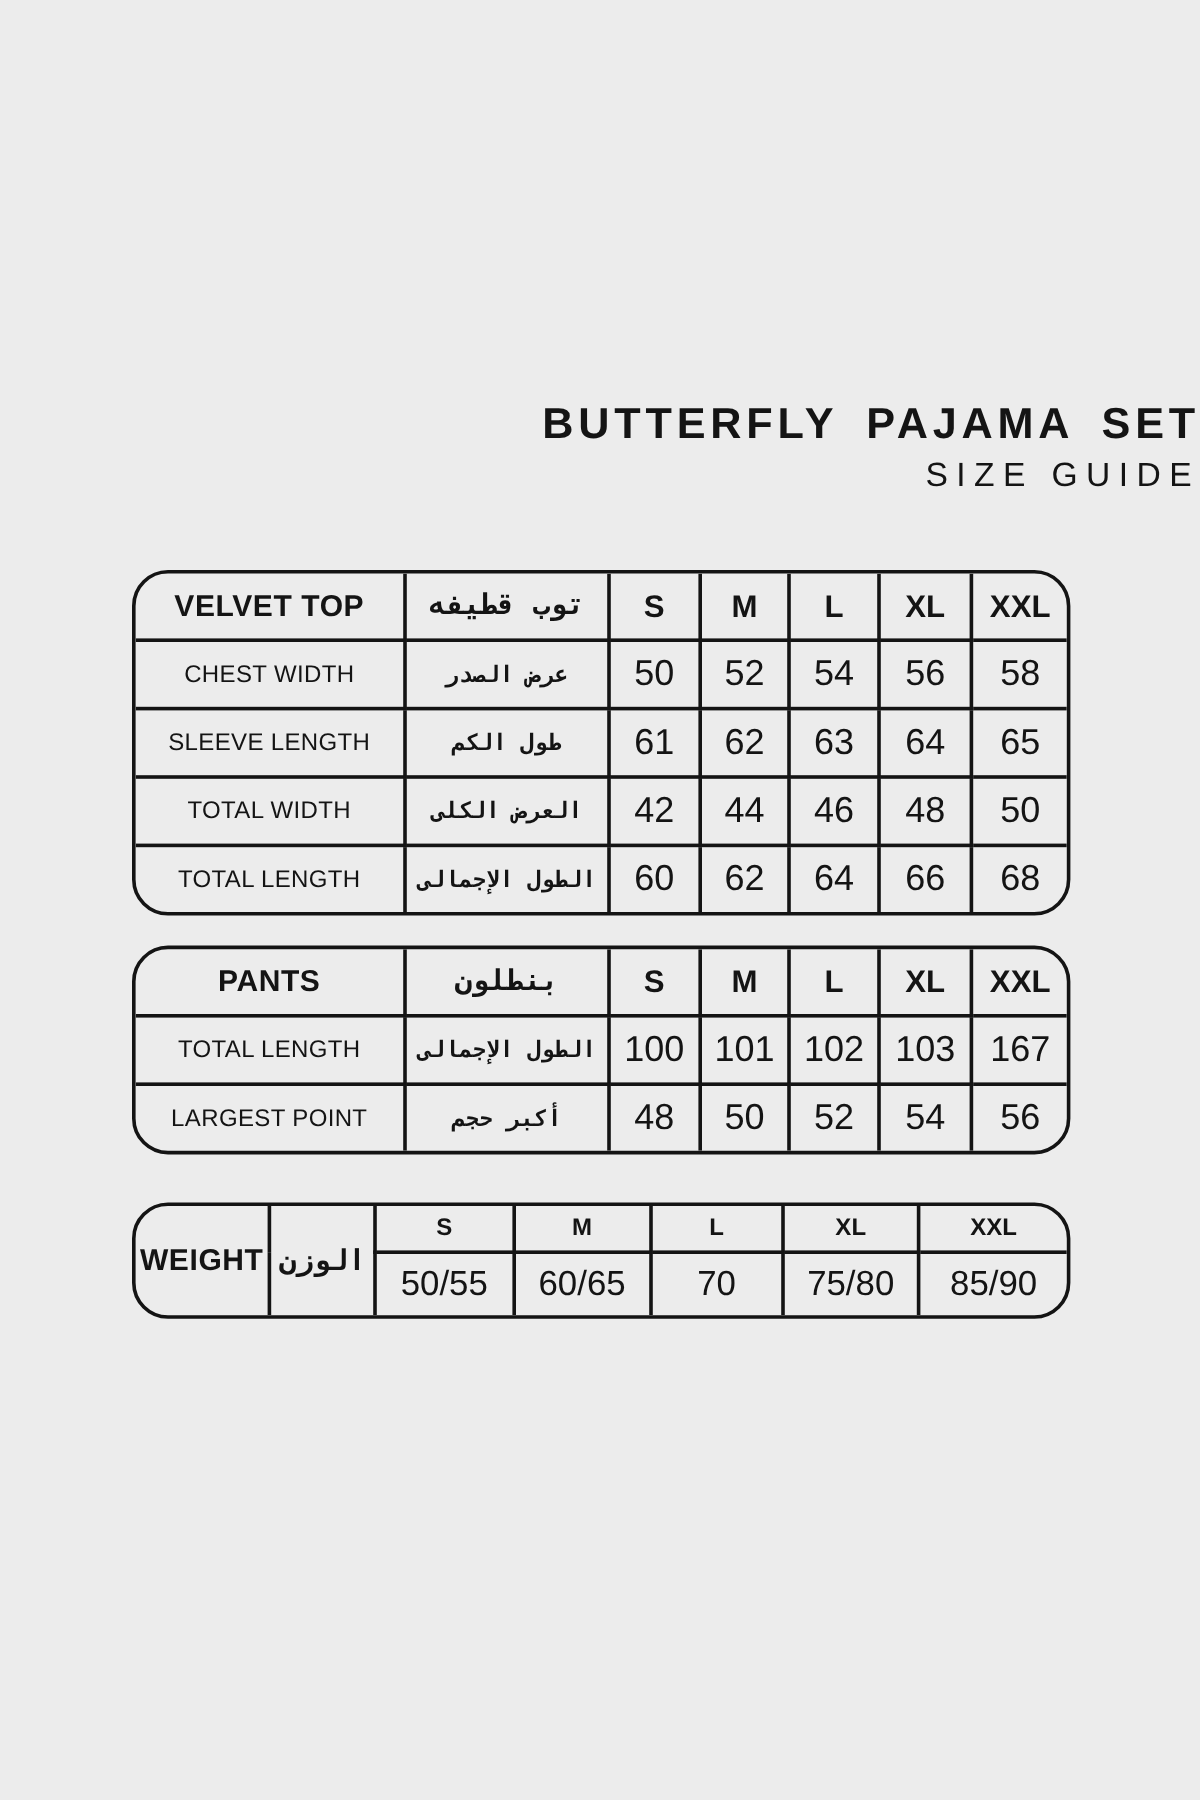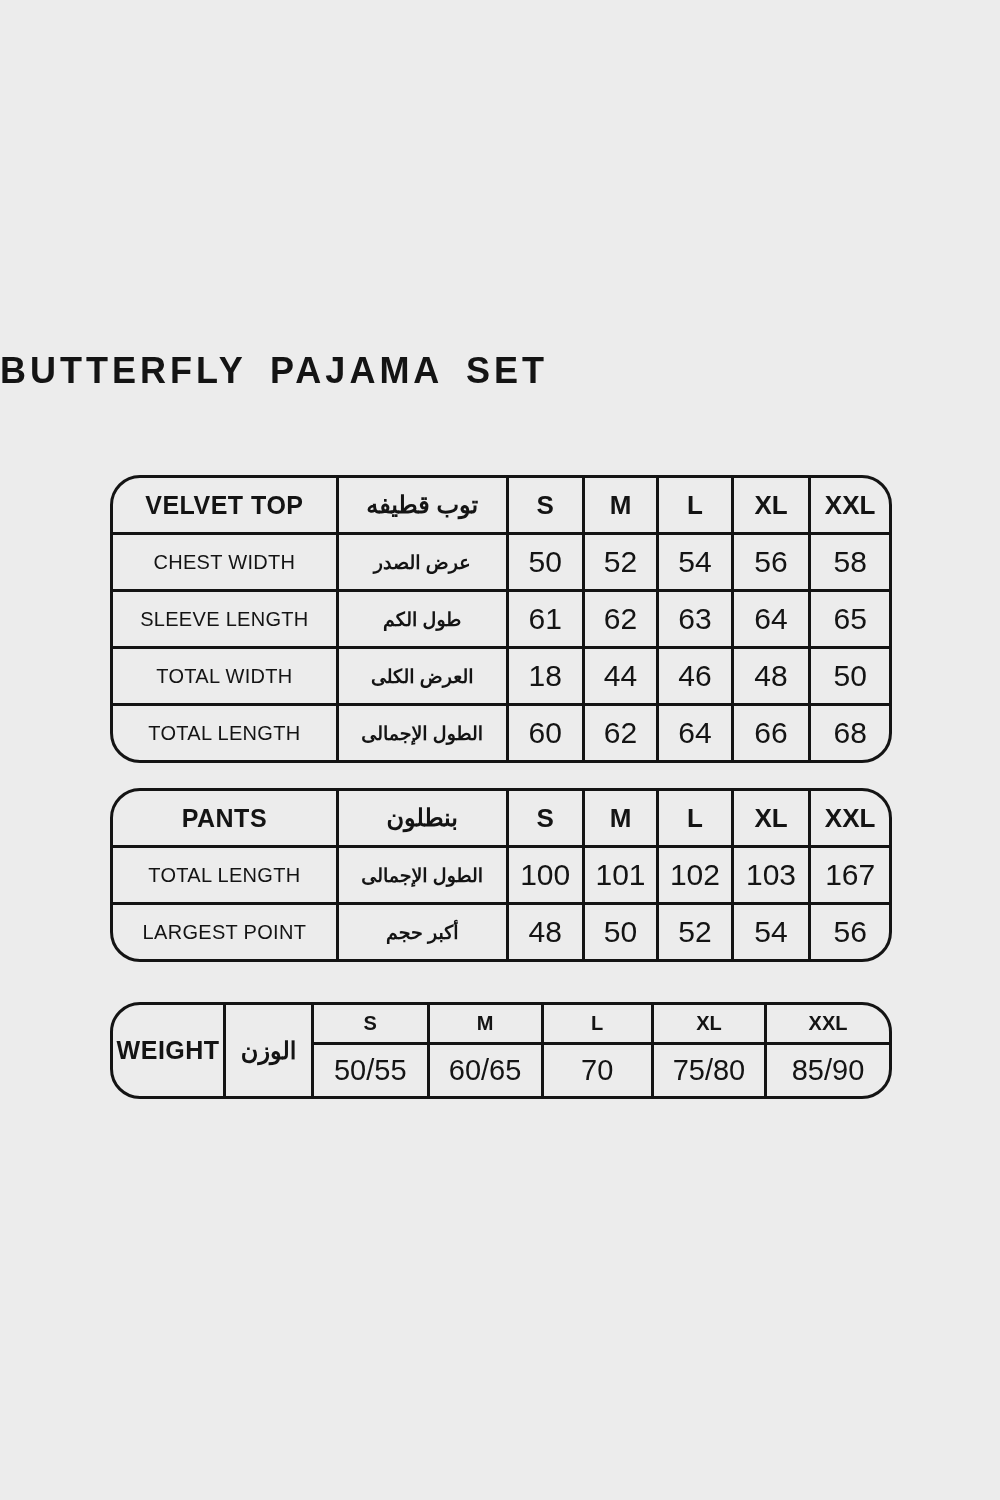--- a/index.html
+++ b/index.html
@@ -9,22 +9,22 @@
     font-family: "Liberation Sans", sans-serif;
     color: #141414;
   }
   .canvas {
     position: relative;
     width: 1000px; height: 1500px;
     overflow: hidden;
   }
   .title-block {
     position: absolute;
-    top: 350px; left: 0; right: 0;
-    text-align: left;
+    top: 332px; left: 0; right: 0;
+    text-align: right;
   }
   .main-title {
     font-size: 36px;
     font-weight: bold;
     letter-spacing: 4px;
     word-spacing: 10px;
     margin: 0;
   }
   .sub-title {
     font-size: 28px;
@@ -58,39 +58,40 @@
     overflow: hidden;
   }
   .tbl td.bR { border-right-width: 3px; }
   .tbl td.bB { border-bottom-width: 3px; }
   .t1 td, .t2 td { height: 54px; }
   .t3 td.hrow { height: 37px; }
   .t3 td.vrow { height: 51px; }
   td.en-head  { font-size: 25px; font-weight: bold; letter-spacing: 0.5px; }
   td.en-label { font-size: 20px; font-weight: normal; letter-spacing: 0.3px; }
   td.ar {
-    font-family: Liberation Sans, sans-serif;
+    font-family: Liberation Mono, monospace;
     font-weight: bold;
     direction: rtl;
     margin-left: 36px;
   }
   td.ar-head  { font-size: 24px; }
   td.ar-label { font-size: 19px; }
   td.size-head { font-size: 26px; font-weight: bold; }
   td.size-head-sm { font-size: 20px; font-weight: bold; }
   td.num { font-size: 30px; font-weight: normal; }
   td.num-sm { font-size: 29px; font-weight: normal; }
 </style>
 </head>
 <body>
 
 <div class="canvas">
 
   <div class="title-block">
     <h1 class="main-title">BUTTERFLY PAJAMA SET</h1>
+    <div class="sub-title">SIZE GUIDE</div>
   </div>
 
   <div class="tables">
 
     <div class="tbl-wrap t1">
       <table class="tbl t1">
         <colgroup>
           <col style="width:28.9%">
             <col style="width:21.9%">
           <col style="width:9.8%">
@@ -123,21 +124,21 @@
               <td class="ar ar-label bR bB">طول الكم</td>
               <td class="num bR bB">61</td>
               <td class="num bR bB">62</td>
               <td class="num bR bB">63</td>
               <td class="num bR bB">64</td>
               <td class="num bB">65</td>
             </tr>
             <tr>
               <td class="en-label bR bB">TOTAL WIDTH</td>
               <td class="ar ar-label bR bB">العرض الكلى</td>
-              <td class="num bR bB">18</td>
+              <td class="num bR bB">42</td>
               <td class="num bR bB">44</td>
               <td class="num bR bB">46</td>
               <td class="num bR bB">48</td>
               <td class="num bB">50</td>
             </tr>
             <tr>
               <td class="en-label bR">TOTAL LENGTH</td>
               <td class="ar ar-label bR">الطول الإجمالى</td>
               <td class="num bR">60</td>
               <td class="num bR">62</td>

